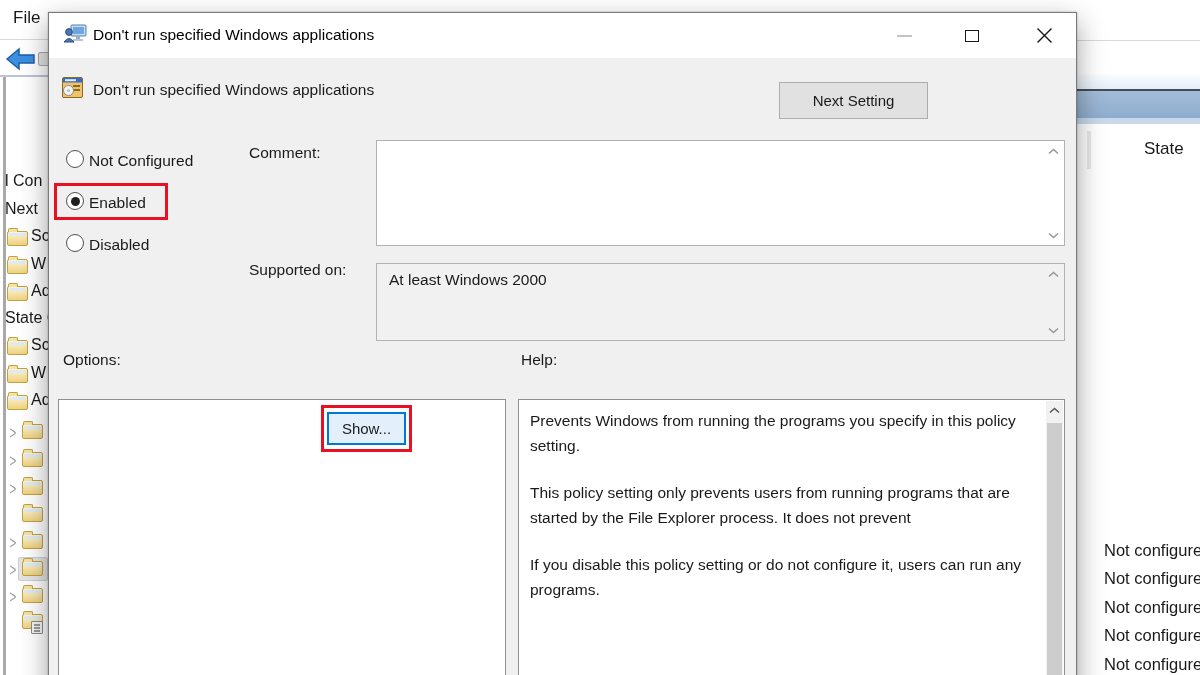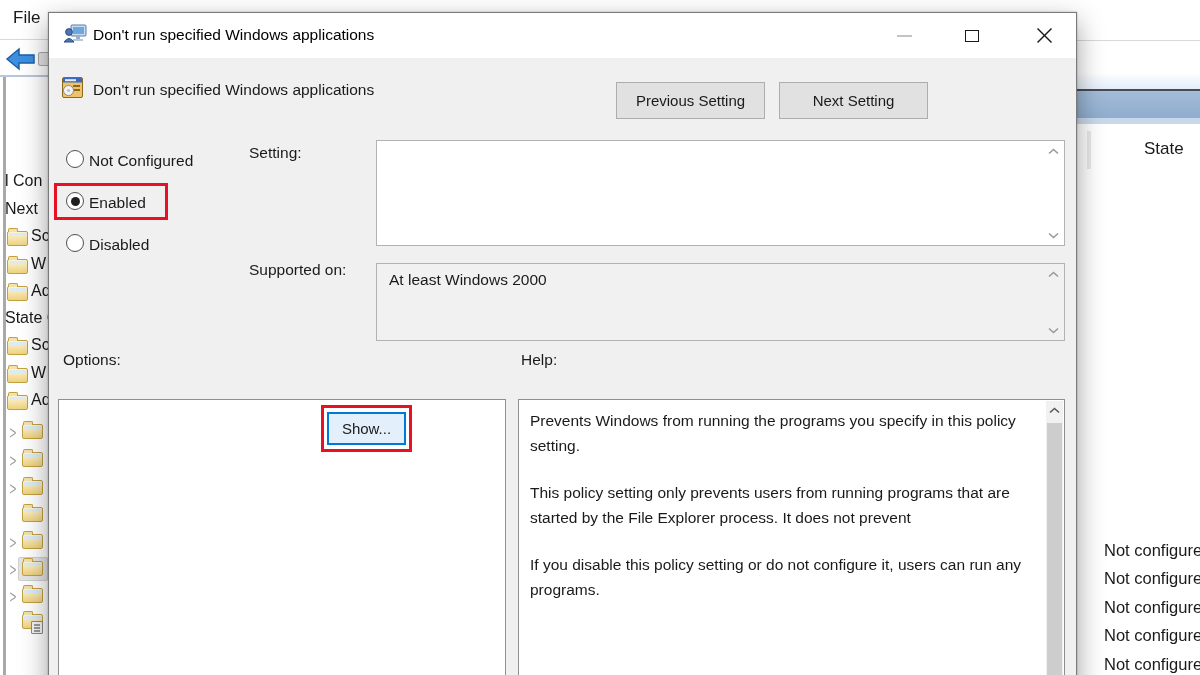--- a/index.html
+++ b/index.html
@@ -214,32 +214,31 @@
       <rect x="0.5" y="0.5" width="20" height="20" rx="1.5" fill="#f0c36a" stroke="#8a6a20"></rect>
       <rect x="1" y="1" width="19" height="4.5" fill="#3a6bc4"></rect>
       <rect x="3" y="2.2" width="11" height="2" fill="#e8eef8"></rect>
       <rect x="11" y="8" width="7" height="2" fill="#8a6a20"></rect>
       <rect x="11" y="12" width="7" height="2" fill="#8a6a20"></rect>
       <circle cx="6.5" cy="13.5" r="5" fill="#f4f4f4" stroke="#8a8a8a"></circle>
       <circle cx="6.5" cy="13.5" r="1.6" fill="#c0c0c0"></circle>
     </svg>
   </span>
   <span class="hdr-title">Don't run specified Windows applications</span>
-  <button class="win-btn btn-prev">Previous Setting</button>
   <button class="win-btn btn-next">Next Setting</button>
 
   <span class="radio" style="left:17px; top:137px"></span>
   <span class="radio-lbl" style="left:40px; top:139px">Not Configured</span>
   <div class="red-box" style="left:5px; top:170px; width:114px; height:37px"></div>
   <span class="radio on" style="left:17px; top:179px"></span>
   <span class="radio-lbl" style="left:40px; top:181px">Enabled</span>
   <span class="radio" style="left:17px; top:221px"></span>
   <span class="radio-lbl" style="left:40px; top:223px">Disabled</span>
 
-  <span class="fld-lbl" style="left:200px; top:131px">Setting:</span>
+  <span class="fld-lbl" style="left:200px; top:131px">Comment:</span>
   <div class="txtbox" style="left:327px; top:127px; width:689px; height:106px">
     <span class="val"></span>
     <span class="sarrow up">
         <svg width="11" height="7" viewBox="0 0 11 7">
           <polyline points="1,5.5 5.5,1.5 10,5.5" fill="none" stroke="#9a9a9a" stroke-width="1.6"></polyline>
         </svg>
       </span>
     <span class="sarrow dn">
         <svg width="11" height="7" viewBox="0 0 11 7">
           <polyline points="1,1.5 5.5,5.5 10,1.5" fill="none" stroke="#9a9a9a" stroke-width="1.6"></polyline>

